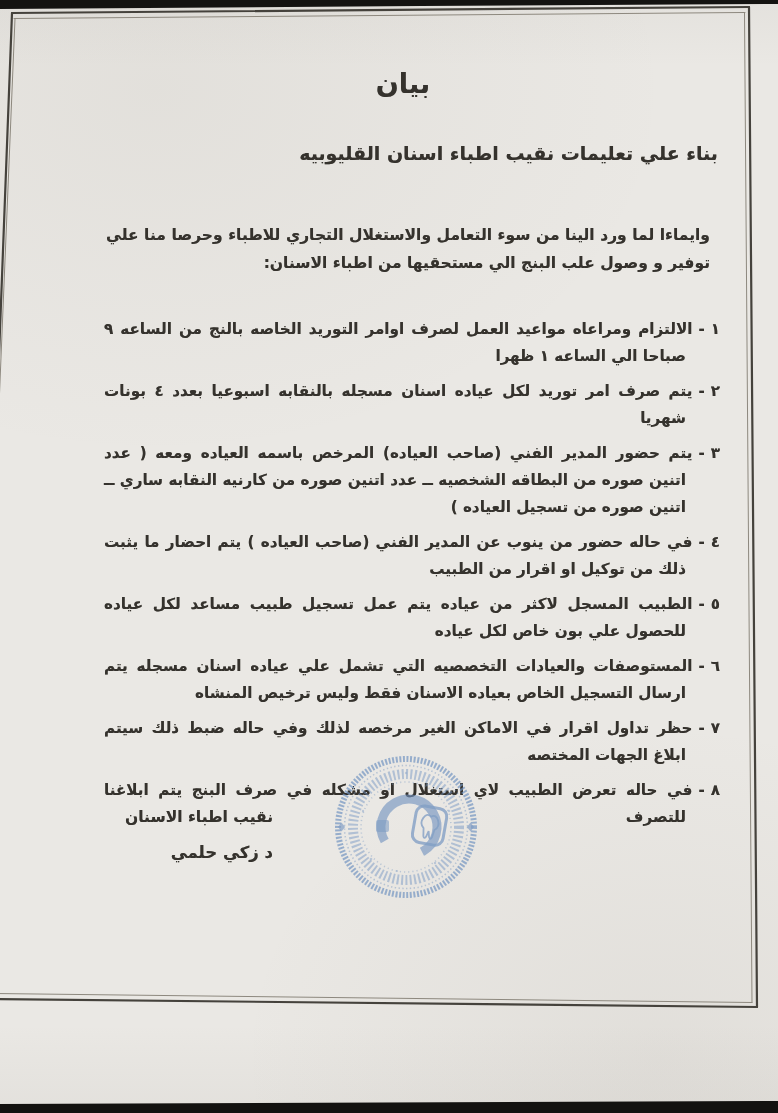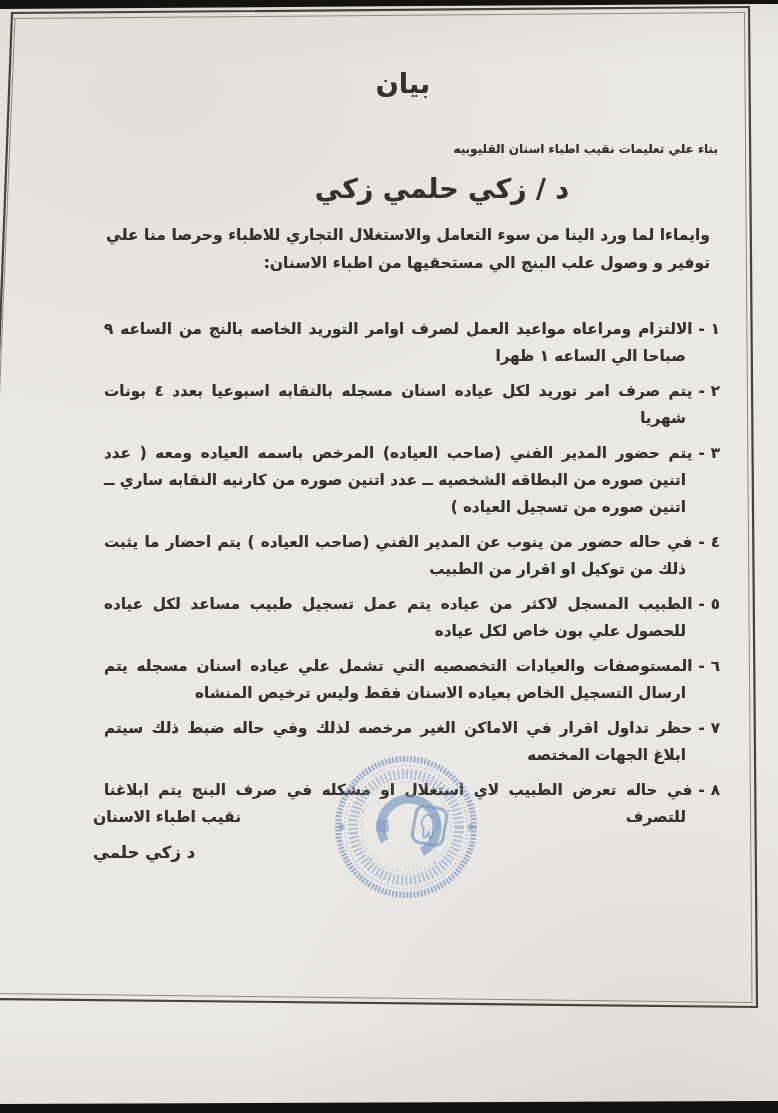--- a/index.html
+++ b/index.html
@@ -19,32 +19,32 @@
   .scan-edge-top{position:absolute;left:0;top:0;width:778px;height:10px;}
   .scan-edge-bottom{position:absolute;left:0;top:1100px;width:778px;height:13px;}
   .frame-svg{position:absolute;left:0;top:0;pointer-events:none;}
 
   .doc{position:absolute;inset:0;direction:rtl;color:#35322d;
        text-shadow:0 0 .5px rgba(55,52,45,.55);margin-left:48px;}
 
   .title{position:absolute;top:68px;left:40px;right:60px;text-align:center;
          font-size:27px;font-weight:700;}
   .intro-line{position:absolute;top:142px;right:60px;left:60px;text-align:right;
-         font-size:12px;font-weight:700;}
+         font-size:19px;font-weight:700;}
   .doctor-name{position:absolute;top:173px;left:40px;right:60px;text-align:center;
          font-size:27px;font-weight:700;}
   .doctor-name .shift{position:relative;right:-39px;}
   .preamble{position:absolute;top:221px;right:68px;left:58px;text-align:justify;
          font-size:15.5px;line-height:28px;font-weight:700;}
   .reg-list{position:absolute;top:316px;right:58px;left:56px;
          font-size:15.2px;line-height:27px;font-weight:700;}
   .item{margin-bottom:8px;text-align:justify;
         padding-right:34px;text-indent:-34px;}
   .item .dash{margin:0 6px;}
-  .signature{position:absolute;top:807px;right:505px;width:180px;text-align:left;
+  .signature{position:absolute;top:807px;right:505px;width:180px;text-align:right;
         font-size:15.5px;font-weight:700;line-height:20px;}
   .signature .sig-name{margin-top:16px;font-size:16.5px;}
   .stamp{position:absolute;left:283px;top:751px;opacity:.85;
         filter:blur(.4px) saturate(.92);}
 </style>
 </head>
 <body>
 
 <div class="paper-shade"></div>
 
@@ -71,23 +71,20 @@
     </g>
   </g>
 </svg>
 
 <div class="doc">
 
   <div class="title">بيان</div>
 
   <div class="intro-line">بناء علي تعليمات نقيب اطباء اسنان القليوبيه</div>
 
-  <div class="doctor-name">
-    <span class="shift">د / زكي حلمي زكي</span>
-  </div>
 
   <div class="preamble">وايماءا لما ورد الينا من سوء التعامل والاستغلال التجاري للاطباء وحرصا منا علي توفير و وصول علب البنج الي مستحقيها من اطباء الاسنان:</div>
 
   <div class="reg-list">
 
       <div class="item">
         <span class="num">١</span><span class="dash">-</span><span class="txt">الالتزام ومراعاه مواعيد العمل لصرف اوامر التوريد الخاصه بالنج من الساعه ٩ صباحا الي الساعه ١ ظهرا</span>
       </div>
 
       <div class="item">

